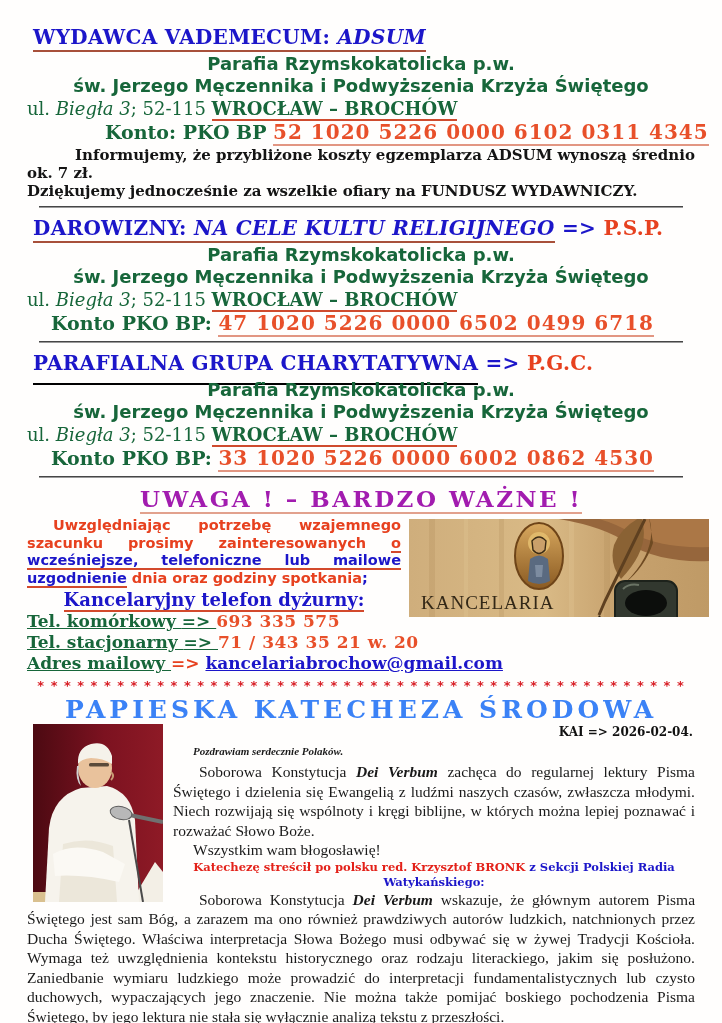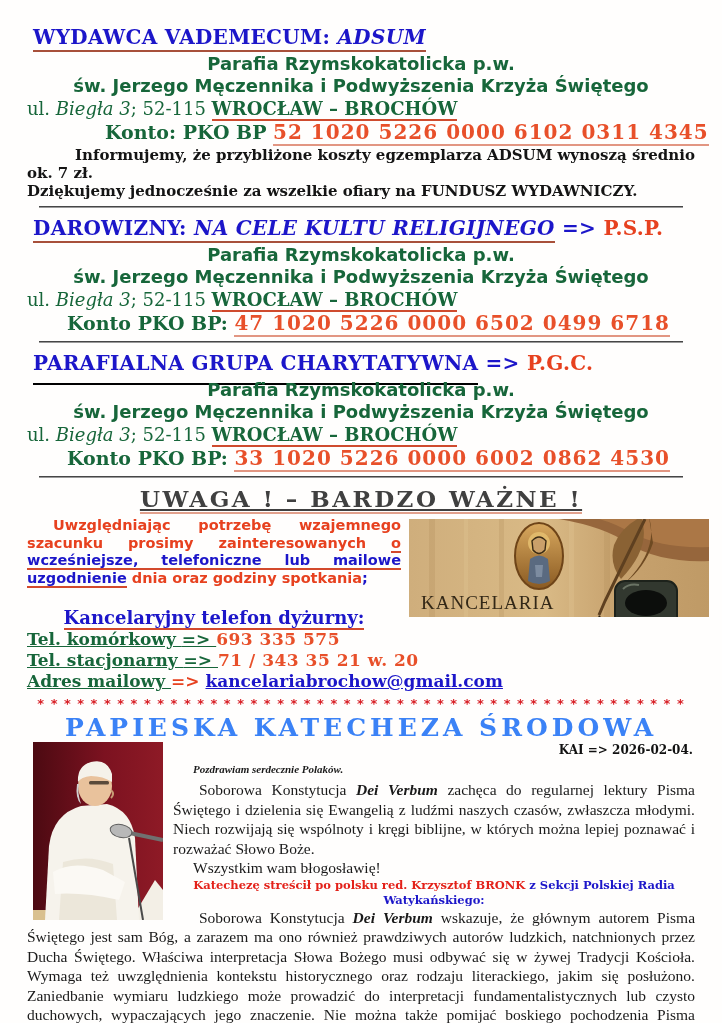--- a/index.html
+++ b/index.html
@@ -25,46 +25,46 @@
   }
   .addr{
     font-size:18px;line-height:23px;color:#17663a;font-family:"DejaVu Serif",serif;
   }
   .addr .city{border-bottom:2px solid #cf4b2e;font-weight:bold;}
   .konto{
     font-family:"DejaVu Serif",serif;font-weight:bold;font-size:19px;line-height:24px;
     color:#17663a;white-space:nowrap;
   }
   .konto .num{color:#e8502a;border-bottom:2px solid #e29682;letter-spacing:1px;font-size:20px;}
-  .k-indent1{margin-left:78px;} .k-indent2{margin-left:40px;}
+  .k-indent1{margin-left:78px;} .k-indent2{margin-left:24px;}
   .info{
     font-family:"DejaVu Serif",serif;font-weight:bold;font-size:15px;line-height:18px;
     color:#141414;text-indent:48px;margin-top:2px;
   }
   hr.sep{
     border:none;height:1px;border-top:2px groove #9a9a9a;
     margin:6px 12px 6px 12px;
   }
   
   .uwaga-title{
     text-align:center;font-family:"DejaVu Serif",serif;font-weight:bold;
-    font-size:23px;line-height:28px;color:#404040;letter-spacing:2.5px;margin:2px 0 4px 0;text-decoration:underline;
+    font-size:23px;line-height:28px;color:#a21caf;letter-spacing:2.5px;margin:2px 0 4px 0;
   }
   .uwaga-title .u-soft{border-bottom:2px solid #e2a18d;padding-bottom:0px;}
   .uwaga-row{display:flex;align-items:flex-start;}
   .uwaga-left{width:374px;flex:0 0 374px;}
   .note{
     font-family:"DejaVu Sans",sans-serif;font-weight:bold;font-size:14.5px;
     line-height:17.5px;text-align:justify;text-indent:26px;
   }
   .red{color:#e7411f;} .blue{color:#1c16c9;} .green{color:#17663a;text-decoration:underline;}
   .u-redline{border-bottom:2px solid #d3492c;}
   .phone-header{
     text-align:center;font-family:"DejaVu Serif",serif;font-weight:bold;
-    font-size:18px;line-height:23px;color:#1c16c9;margin-top:19px;
+    font-size:18px;line-height:23px;color:#1c16c9;margin-top:1px;
   }
   .phone-header .u-redline{padding-bottom:0;}
   .tel-line{
     font-family:"DejaVu Serif",serif;font-weight:bold;font-size:17px;line-height:21px;
     white-space:nowrap;
   }
   .tel-line .num{color:#e8502a;letter-spacing:.5px;}
   .mail-link{color:#1c16c9;text-decoration:underline;cursor:pointer;}
   .kanc-img{
     width:300px;height:98px;flex:0 0 300px;margin-left:8px;margin-top:2px;

